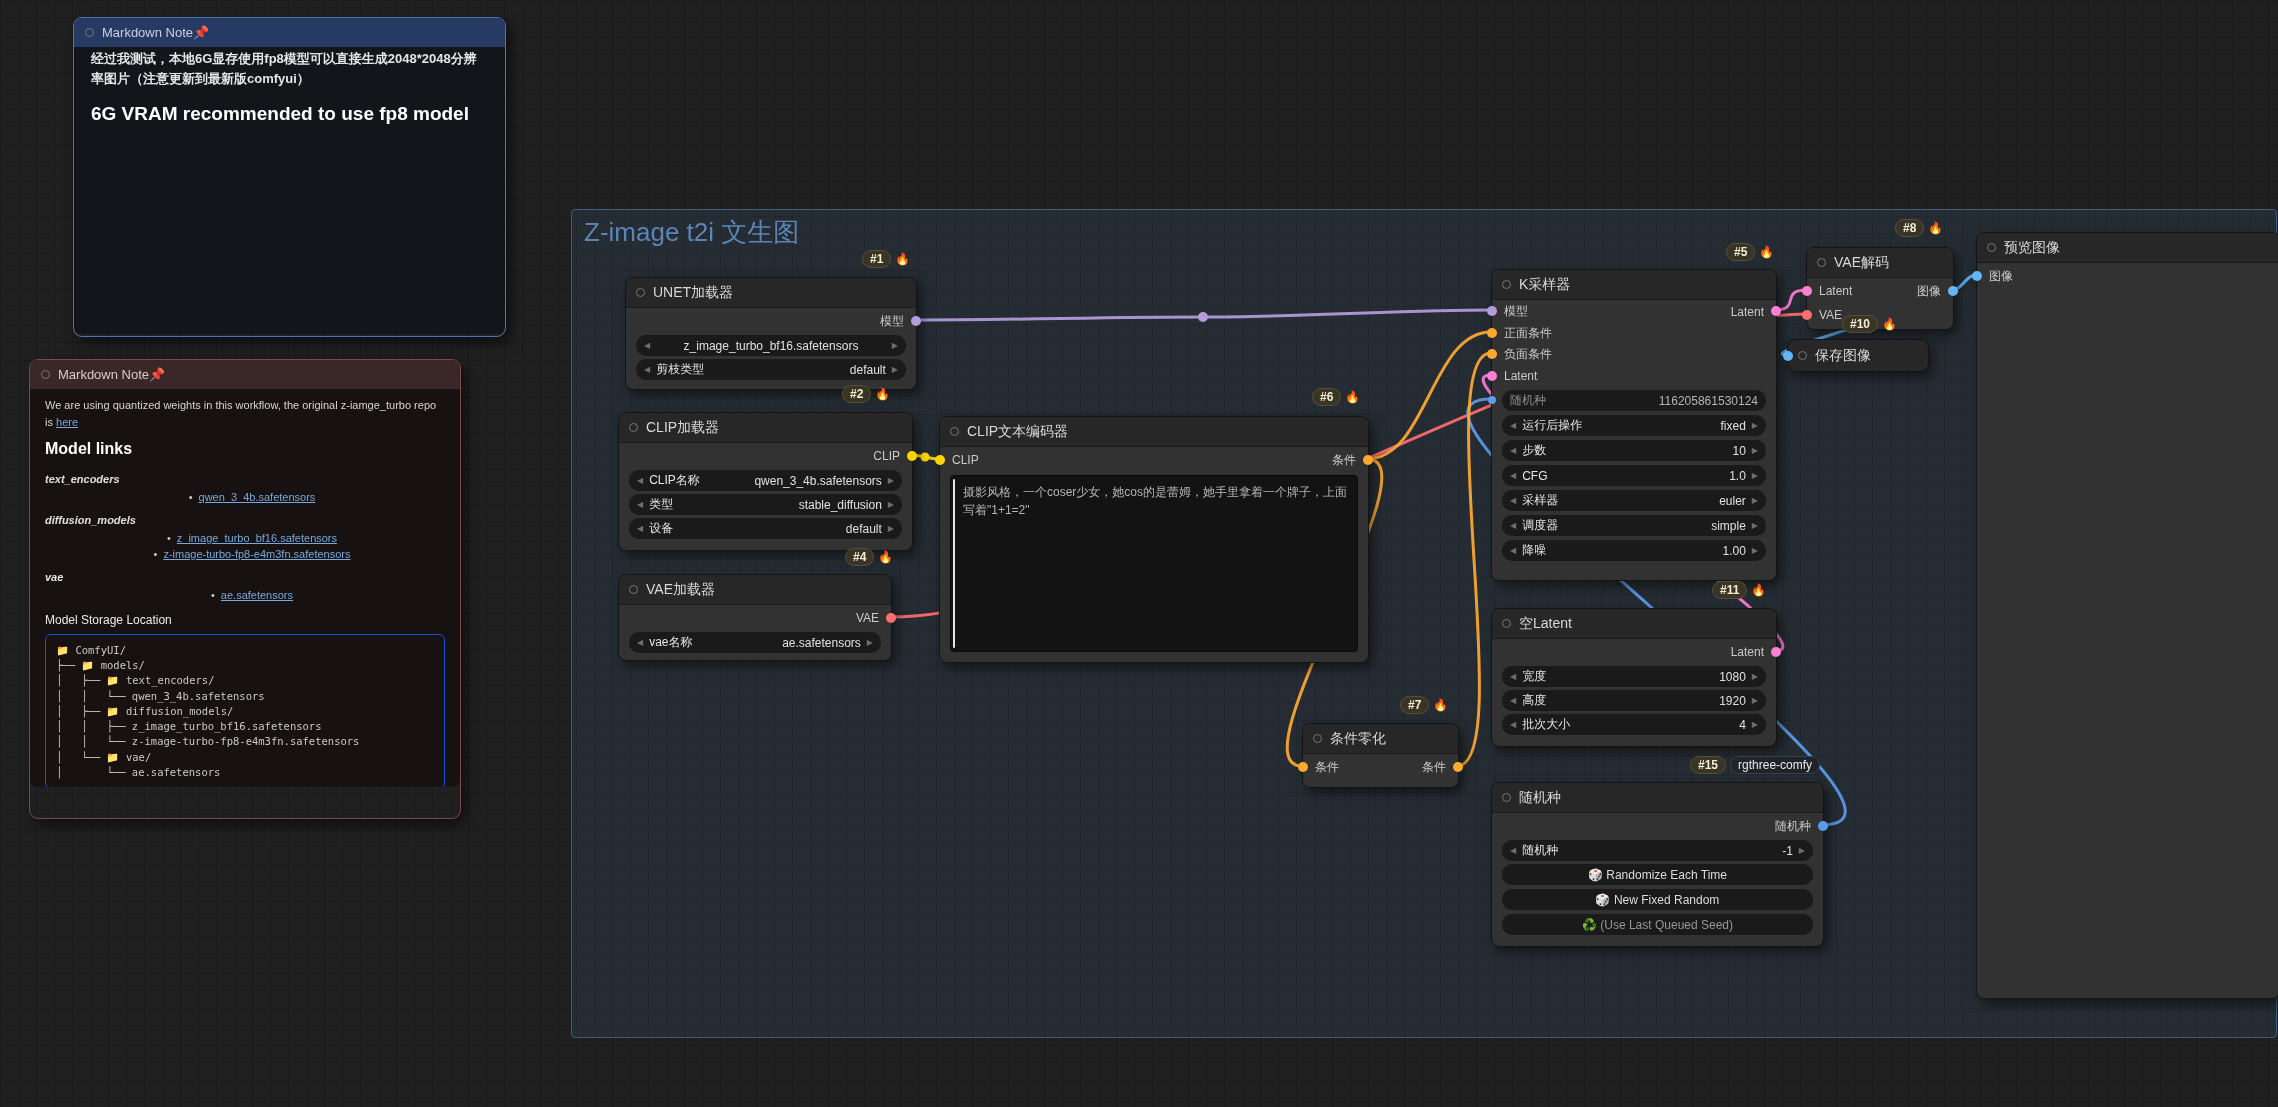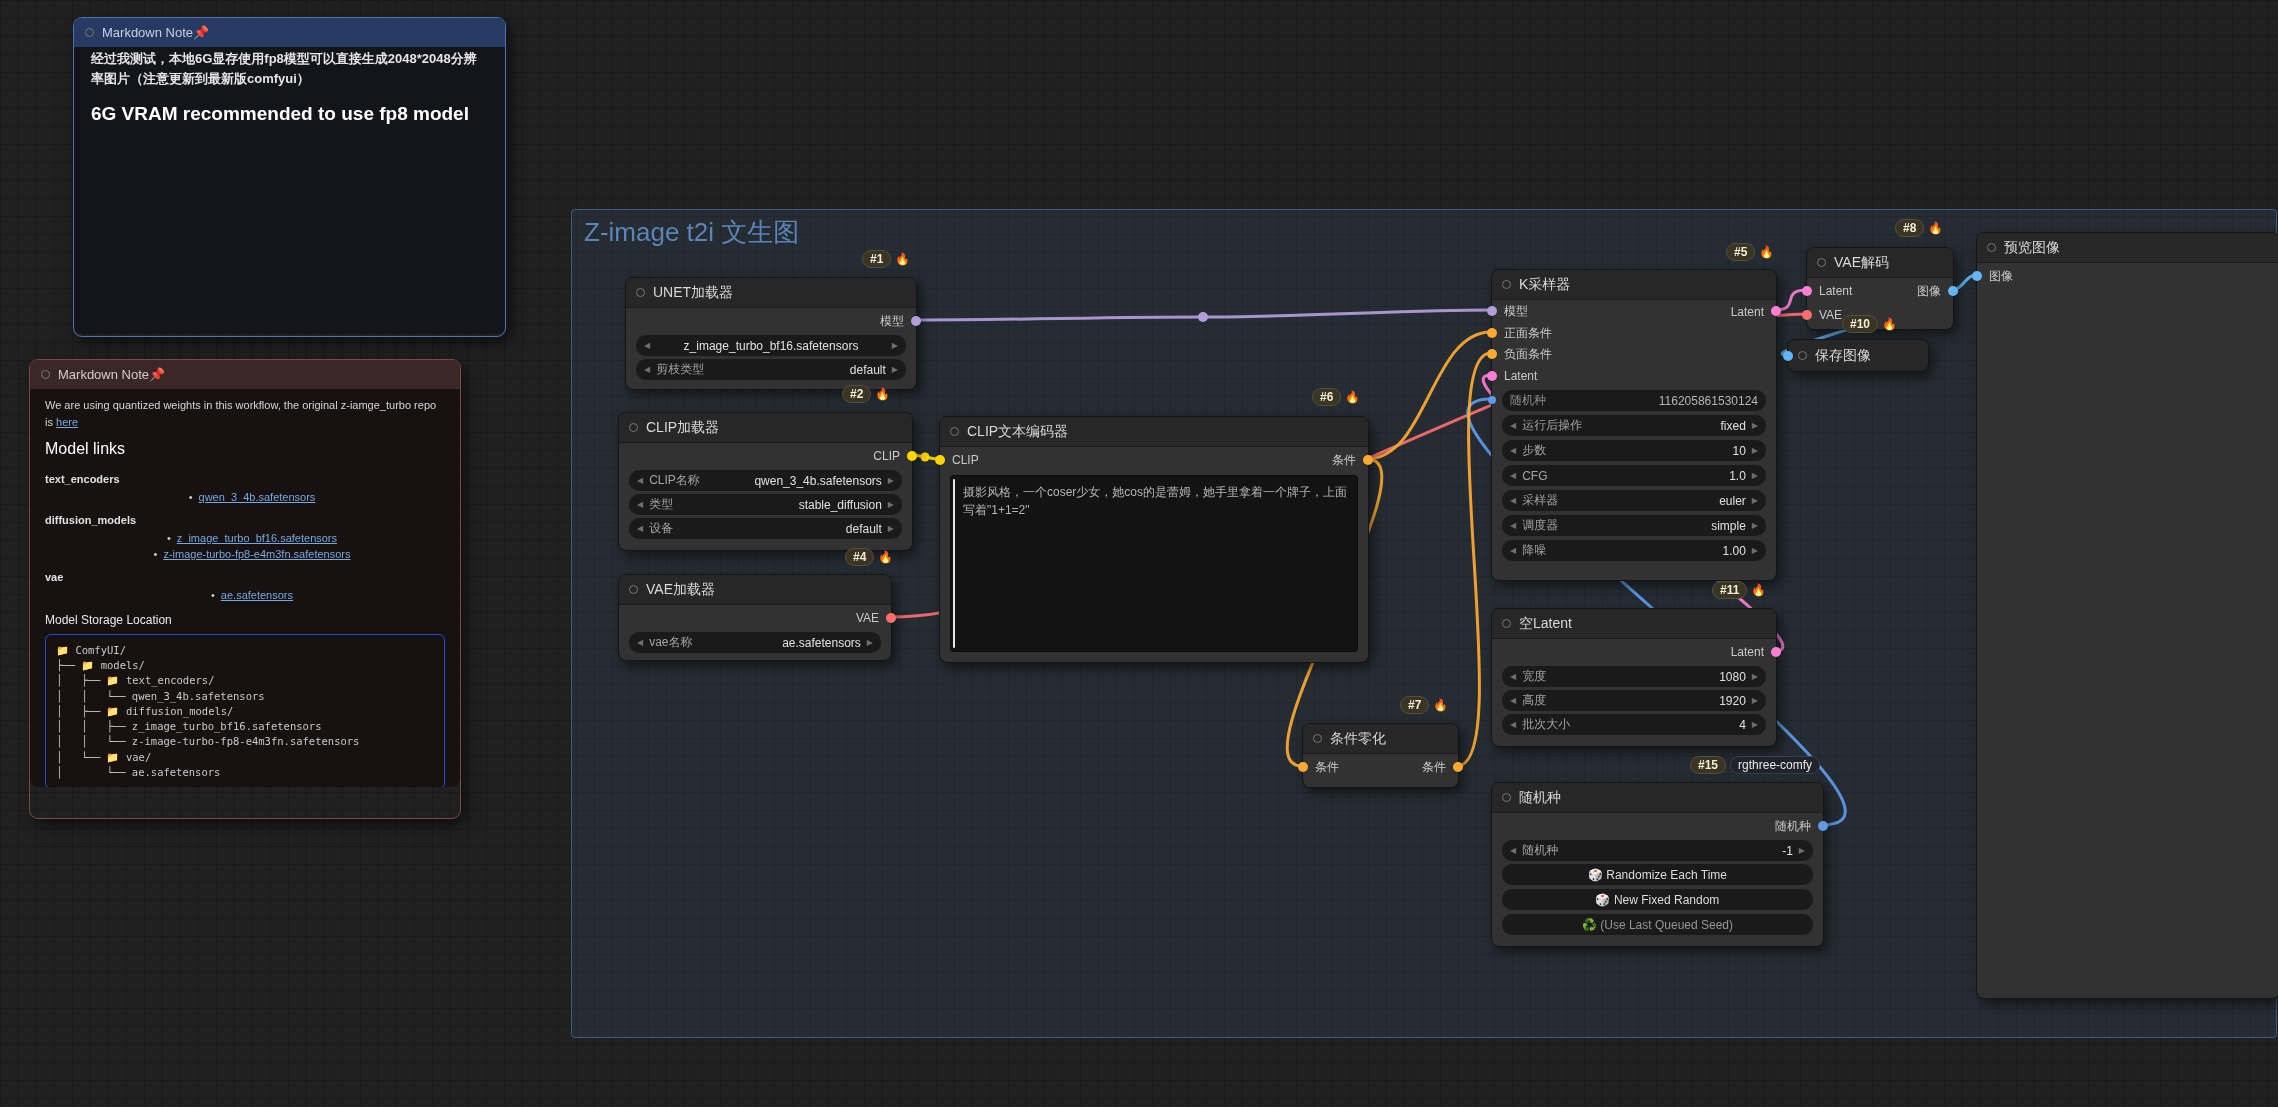--- a/index.html
+++ b/index.html
@@ -30,21 +30,21 @@
     padding:0 12px;font-size:12px;color:#c9c9c9;}
   .srow.right{justify-content:flex-end;}
   .srow-sm{height:20px;margin-top:1.5px;display:flex;align-items:center;justify-content:space-between;
     padding:0 12px;font-size:12px;color:#c9c9c9;}
   .widgets{margin-top:3px;}
   .widgets-k{margin-top:4px;}
   .widget{height:21px;margin:0 10px 3px;background:#1a1a1a;border-radius:10px;display:flex;align-items:center;
     gap:6px;padding:0 8px;font-size:12px;white-space:nowrap;overflow:hidden;}
   .widgets-k .widget{margin-bottom:4px;}
   .widget .arr{color:#6e6e6e;font-size:8px;flex:none;}
-  .widget .wlabel{color:#a3a3a3;}
+  .widget .wlabel{color:#e5e5e5;}
   .widget .wvalue{margin-left:auto;color:#e0e0e0;}
   .widget .wvalue.centered{margin:0 auto;}
   .widget.dim .wlabel{color:#8d8d8d;}
   .widget.dim .wvalue{color:#b5b5b5;}
   .btnw{height:21px;margin:0 10px 4px;background:#1a1a1a;border-radius:10px;display:flex;align-items:center;
     justify-content:center;font-size:12px;color:#dcdcdc;}
   .btnw.dim{color:#969696;}
   .pdot{position:absolute;width:10px;height:10px;border-radius:50%;z-index:5;}
   .pdot.sm{width:8px;height:8px;}
   .c-model{background:#b39ddb}.c-clip{background:#ffd500}.c-cond{background:#ffa931}
@@ -69,22 +69,22 @@
   .note-body{border-radius:0 0 8px 8px;box-sizing:border-box;}
   .note.blue{border:1.5px solid #4d74b5;}
   .note.blue .note-header{background:#263a63;color:#c6d0e2;}
   .note.blue .note-body{background:#13151b;}
   .note.red{border:1.5px solid #7c4747;}
   .note.red .note-header{background:#3a2727;color:#d8caca;}
   .note.red .note-body{background:#171111;}
   .n1-h{font-size:19px;font-weight:bold;color:#fff;margin:12px 0 12px;}
   .n1-p{font-size:13px;font-weight:bold;color:#e5e5e5;line-height:1.55;margin:0 0 14px;}
   .n2-p{font-size:11px;color:#d5d5d5;line-height:1.5;margin:6px 0 8px;}
-  .n2-h{font-size:16px;font-weight:normal;color:#fff;margin:10px 0 15px;}
-  .n2-label{font-size:11px;font-weight:bold;color:#e0e0e0;margin:8px 0 4px;}
+  .n2-h{font-size:16px;font-weight:bold;color:#fff;margin:10px 0 15px;}
+  .n2-label{font-size:11px;font-weight:bold;color:#e0e0e0;margin:8px 0 4px;font-style:italic;}
   .n2-list{list-style:none;margin:0 0 4px;padding:0 0 0 14px;text-align:center;}
   .n2-list li{font-size:11px;line-height:1.5;color:#cfcfcf;}
   .n2-list .bullet{margin-right:6px;color:#cfcfcf;}
   a.mdlink{color:#76a9dd;text-decoration:underline;cursor:pointer;}
   .n2-storage{font-size:12px;color:#eaeaea;margin:10px 0 7px;}
   .tree{border:1px solid #1d4ed8;border-radius:6px;padding:8px 10px;
     font-family:"DejaVu Sans Mono","Liberation Mono",monospace;font-size:10.5px;line-height:1.45;color:#c9c9c9;}
   .tree div{white-space:pre;}
 </style>
 </head>

